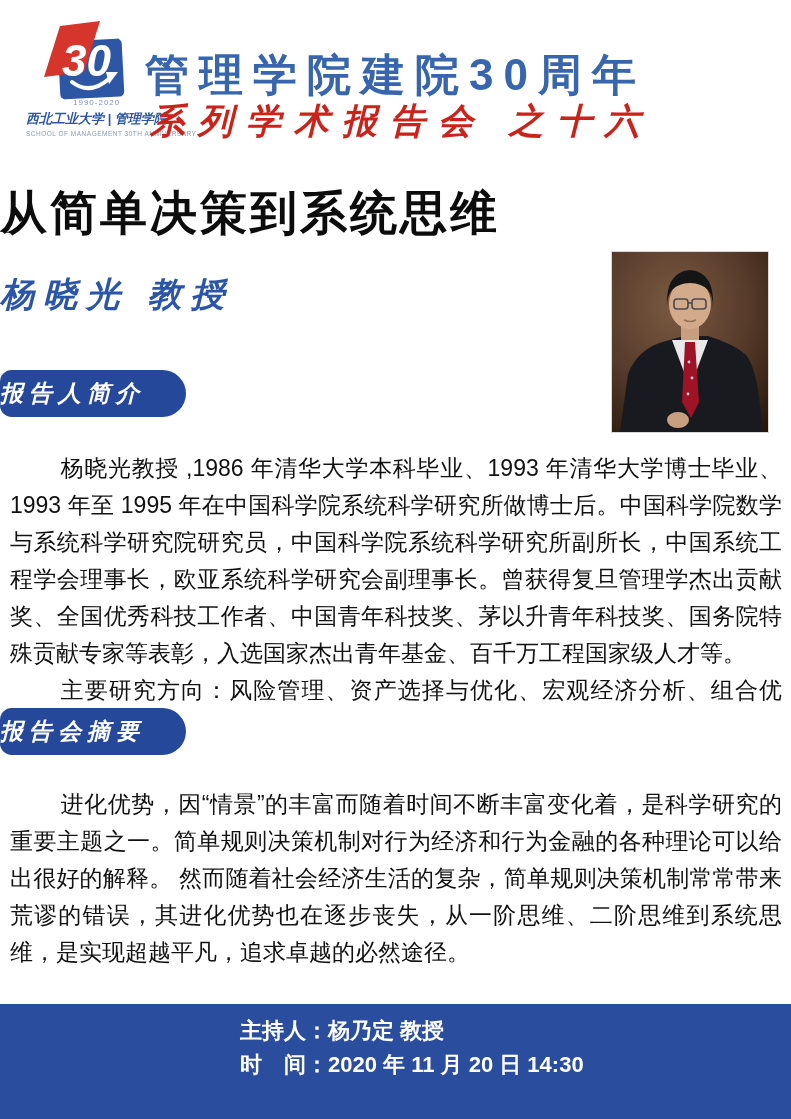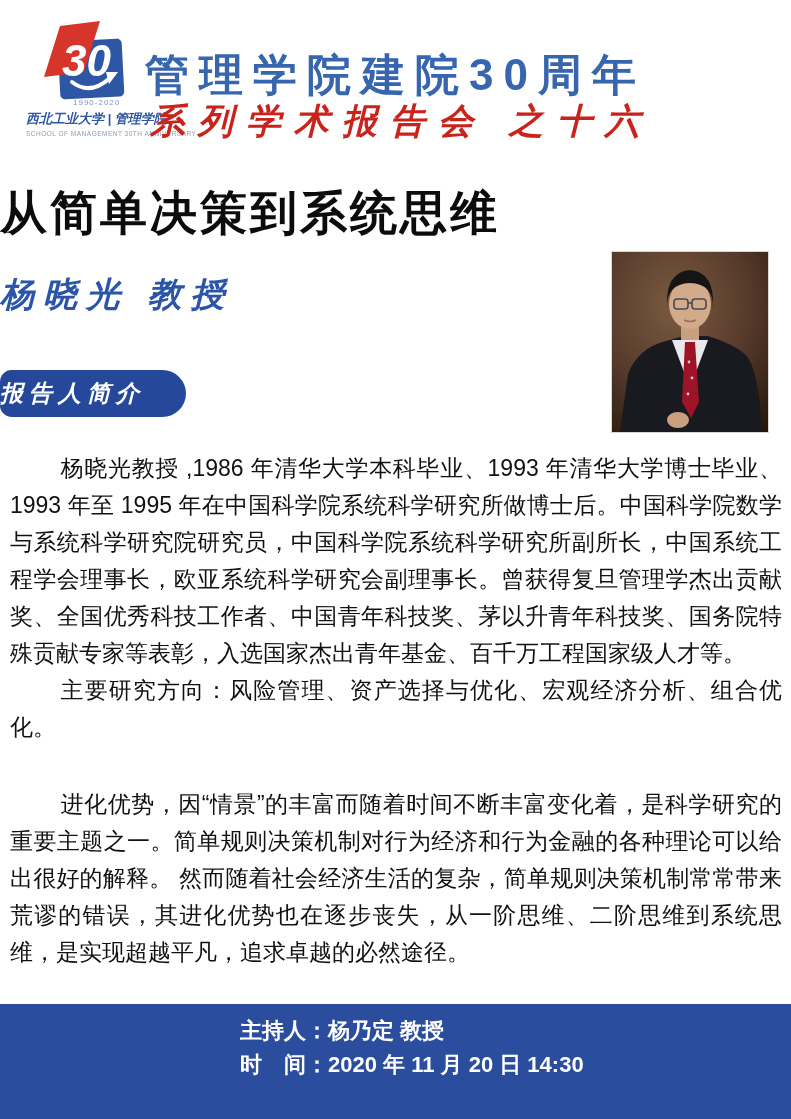--- a/index.html
+++ b/index.html
@@ -158,20 +158,23 @@
   </svg>
 
   <div class="banner banner-bio">
     <span class="banner-label">报告人简介</span>
   </div>
   <div class="body-block bio-block">
     <p>杨晓光教授 ,1986 年清华大学本科毕业、1993 年清华大学博士毕业、1993 年至 1995 年在中国科学院系统科学研究所做博士后。中国科学院数学与系统科学研究院研究员，中国科学院系统科学研究所副所长，中国系统工程学会理事长，欧亚系统科学研究会副理事长。曾获得复旦管理学杰出贡献奖、全国优秀科技工作者、中国青年科技奖、茅以升青年科技奖、国务院特殊贡献专家等表彰，入选国家杰出青年基金、百千万工程国家级人才等。</p>
     <p>主要研究方向：风险管理、资产选择与优化、宏观经济分析、组合优化。</p>
   </div>
 
+  <div class="banner banner-abstract">
+    <span class="banner-label">报告会摘要</span>
+  </div>
   <div class="body-block abstract-block">
     <p>进化优势，因“情景”的丰富而随着时间不断丰富变化着，是科学研究的重要主题之一。简单规则决策机制对行为经济和行为金融的各种理论可以给出很好的解释。 然而随着社会经济生活的复杂，简单规则决策机制常常带来荒谬的错误，其进化优势也在逐步丧失，从一阶思维、二阶思维到系统思维，是实现超越平凡，追求卓越的必然途径。</p>
   </div>
 
   <div class="footer">
     <div class="footer-inner">
       <div>主持人：杨乃定 教授</div>
       <div>时　间：2020 年 11 月 20 日 14:30</div>
     </div>
   </div>

